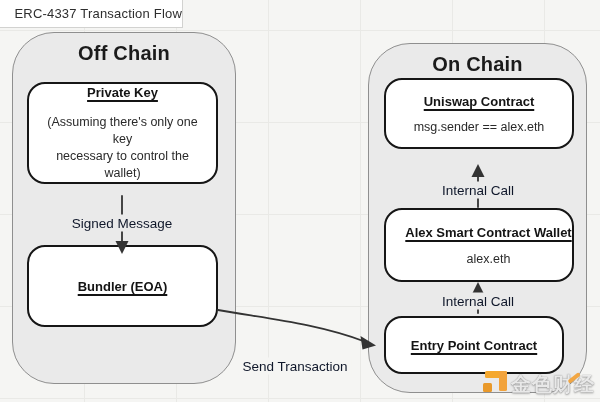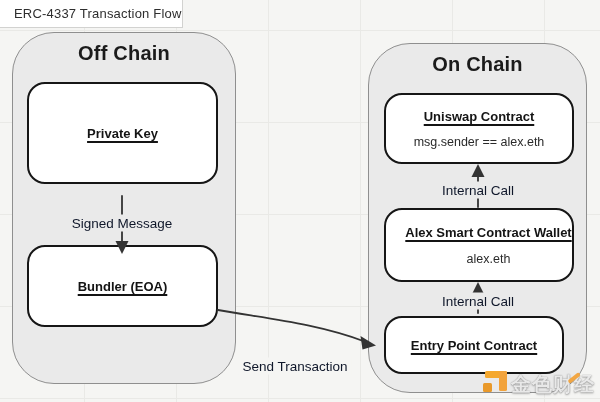--- a/index.html
+++ b/index.html
@@ -10,21 +10,21 @@
     background-image:
       linear-gradient(to right,#e9e9e6 1px,transparent 1px),
       linear-gradient(to bottom,#e9e9e6 1px,transparent 1px);
     background-size:92px 92px;
     background-position:84px 30px;
   }
   .title-box{
     position:absolute;left:0;top:0;width:183px;height:28px;
     background:#ffffff;border-right:1px solid #d2d2d0;border-bottom:1px solid #d2d2d0;
     display:flex;align-items:center;padding-left:14px;box-sizing:border-box;
-    font-size:13px;color:#2e2e2e;letter-spacing:.2px;
+    font-size:13px;color:#2e2e2e;letter-spacing:.2px;justify-content:flex-end;
   }
   .region{
     position:absolute;background:#eaeaea;border:1px solid #8f8f8f;border-radius:42px;
   }
   .region.off{left:12px;top:32px;width:222px;height:350px;}
   .region.on{left:368px;top:43px;width:217px;height:348px;}
   .region-heading{
     position:absolute;top:9px;left:0;width:100%;text-align:center;
     font-size:20px;font-weight:bold;color:#1b1b1b;letter-spacing:.2px;
   }
@@ -34,21 +34,21 @@
     text-align:center;color:#1d1d1d;
   }
   .node-title{
     font-size:13px;font-weight:bold;text-decoration:underline;
     text-underline-offset:3px;text-decoration-thickness:1.5px;color:#141414;
   }
   .node-sub{font-size:12.5px;color:#2a2a2a;}
   .node.private-key{left:14px;top:49px;width:191px;height:102px;}
   .node.private-key .node-sub{margin-top:14px;line-height:17px;width:170px;}
   .node.bundler{left:14px;top:212px;width:191px;height:82px;}
-  .node.uniswap{left:15px;top:49px;width:190px;height:71px;}
+  .node.uniswap{left:15px;top:34px;width:190px;height:71px;}
   .node.uniswap .node-sub{margin-top:11px;}
   .node.alex{left:15px;top:164px;width:190px;height:74px;padding-left:19px;}
   .node.alex .node-sub{margin-top:12px;}
   .node.entry{left:15px;top:272px;width:180px;height:58px;}
   .edges{position:absolute;left:0;top:0;width:600px;height:402px;pointer-events:none;}
   .edge-label{
     position:absolute;transform:translate(-50%,-50%);
     font-size:13.5px;color:#0f172a;padding:1px 4px;white-space:nowrap;
   }
   .edge-label.inside{background:#eaeaea;}
@@ -77,20 +77,24 @@
 
   <div class="title-box">
     <span>ERC-4337 Transaction Flow</span>
   </div>
 
   <div class="region off">
     <div class="region-heading">Off Chain</div>
 
     <div class="node private-key">
       <div class="node-title">Private Key</div>
+      <div class="node-sub">
+        <div>(Assuming there's only one key</div>
+        <div>necessary to control the wallet)</div>
+      </div>
     </div>
 
     <div class="node bundler">
       <div class="node-title">Bundler (EOA)</div>
     </div>
   </div>
 
   <div class="region on">
     <div class="region-heading">On Chain</div>
 

